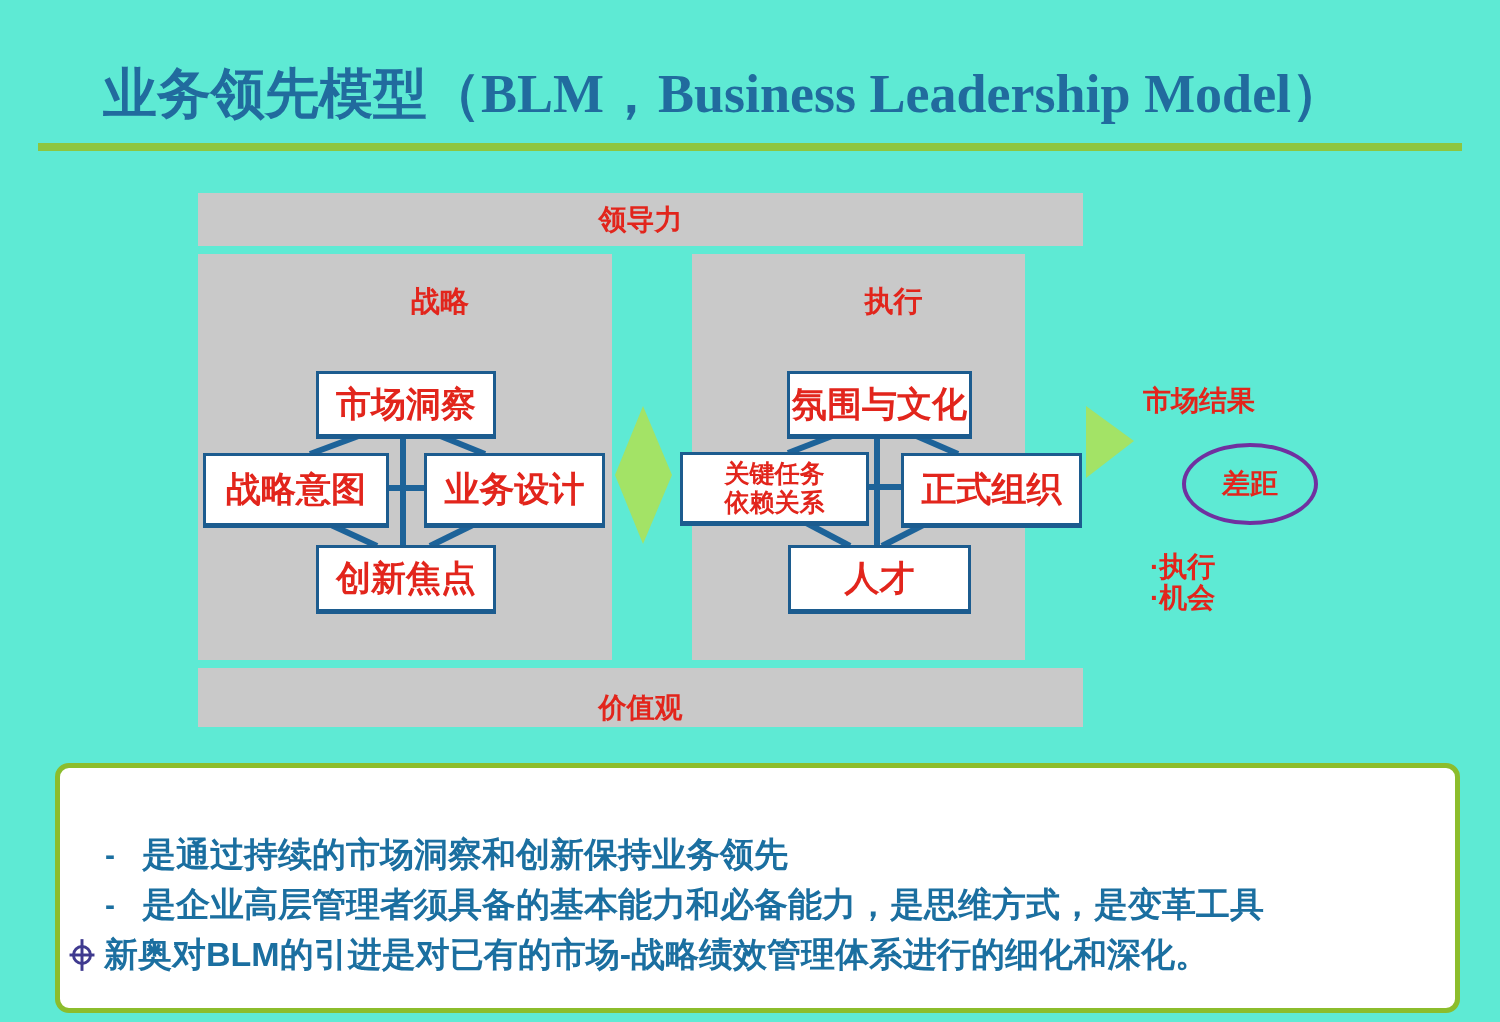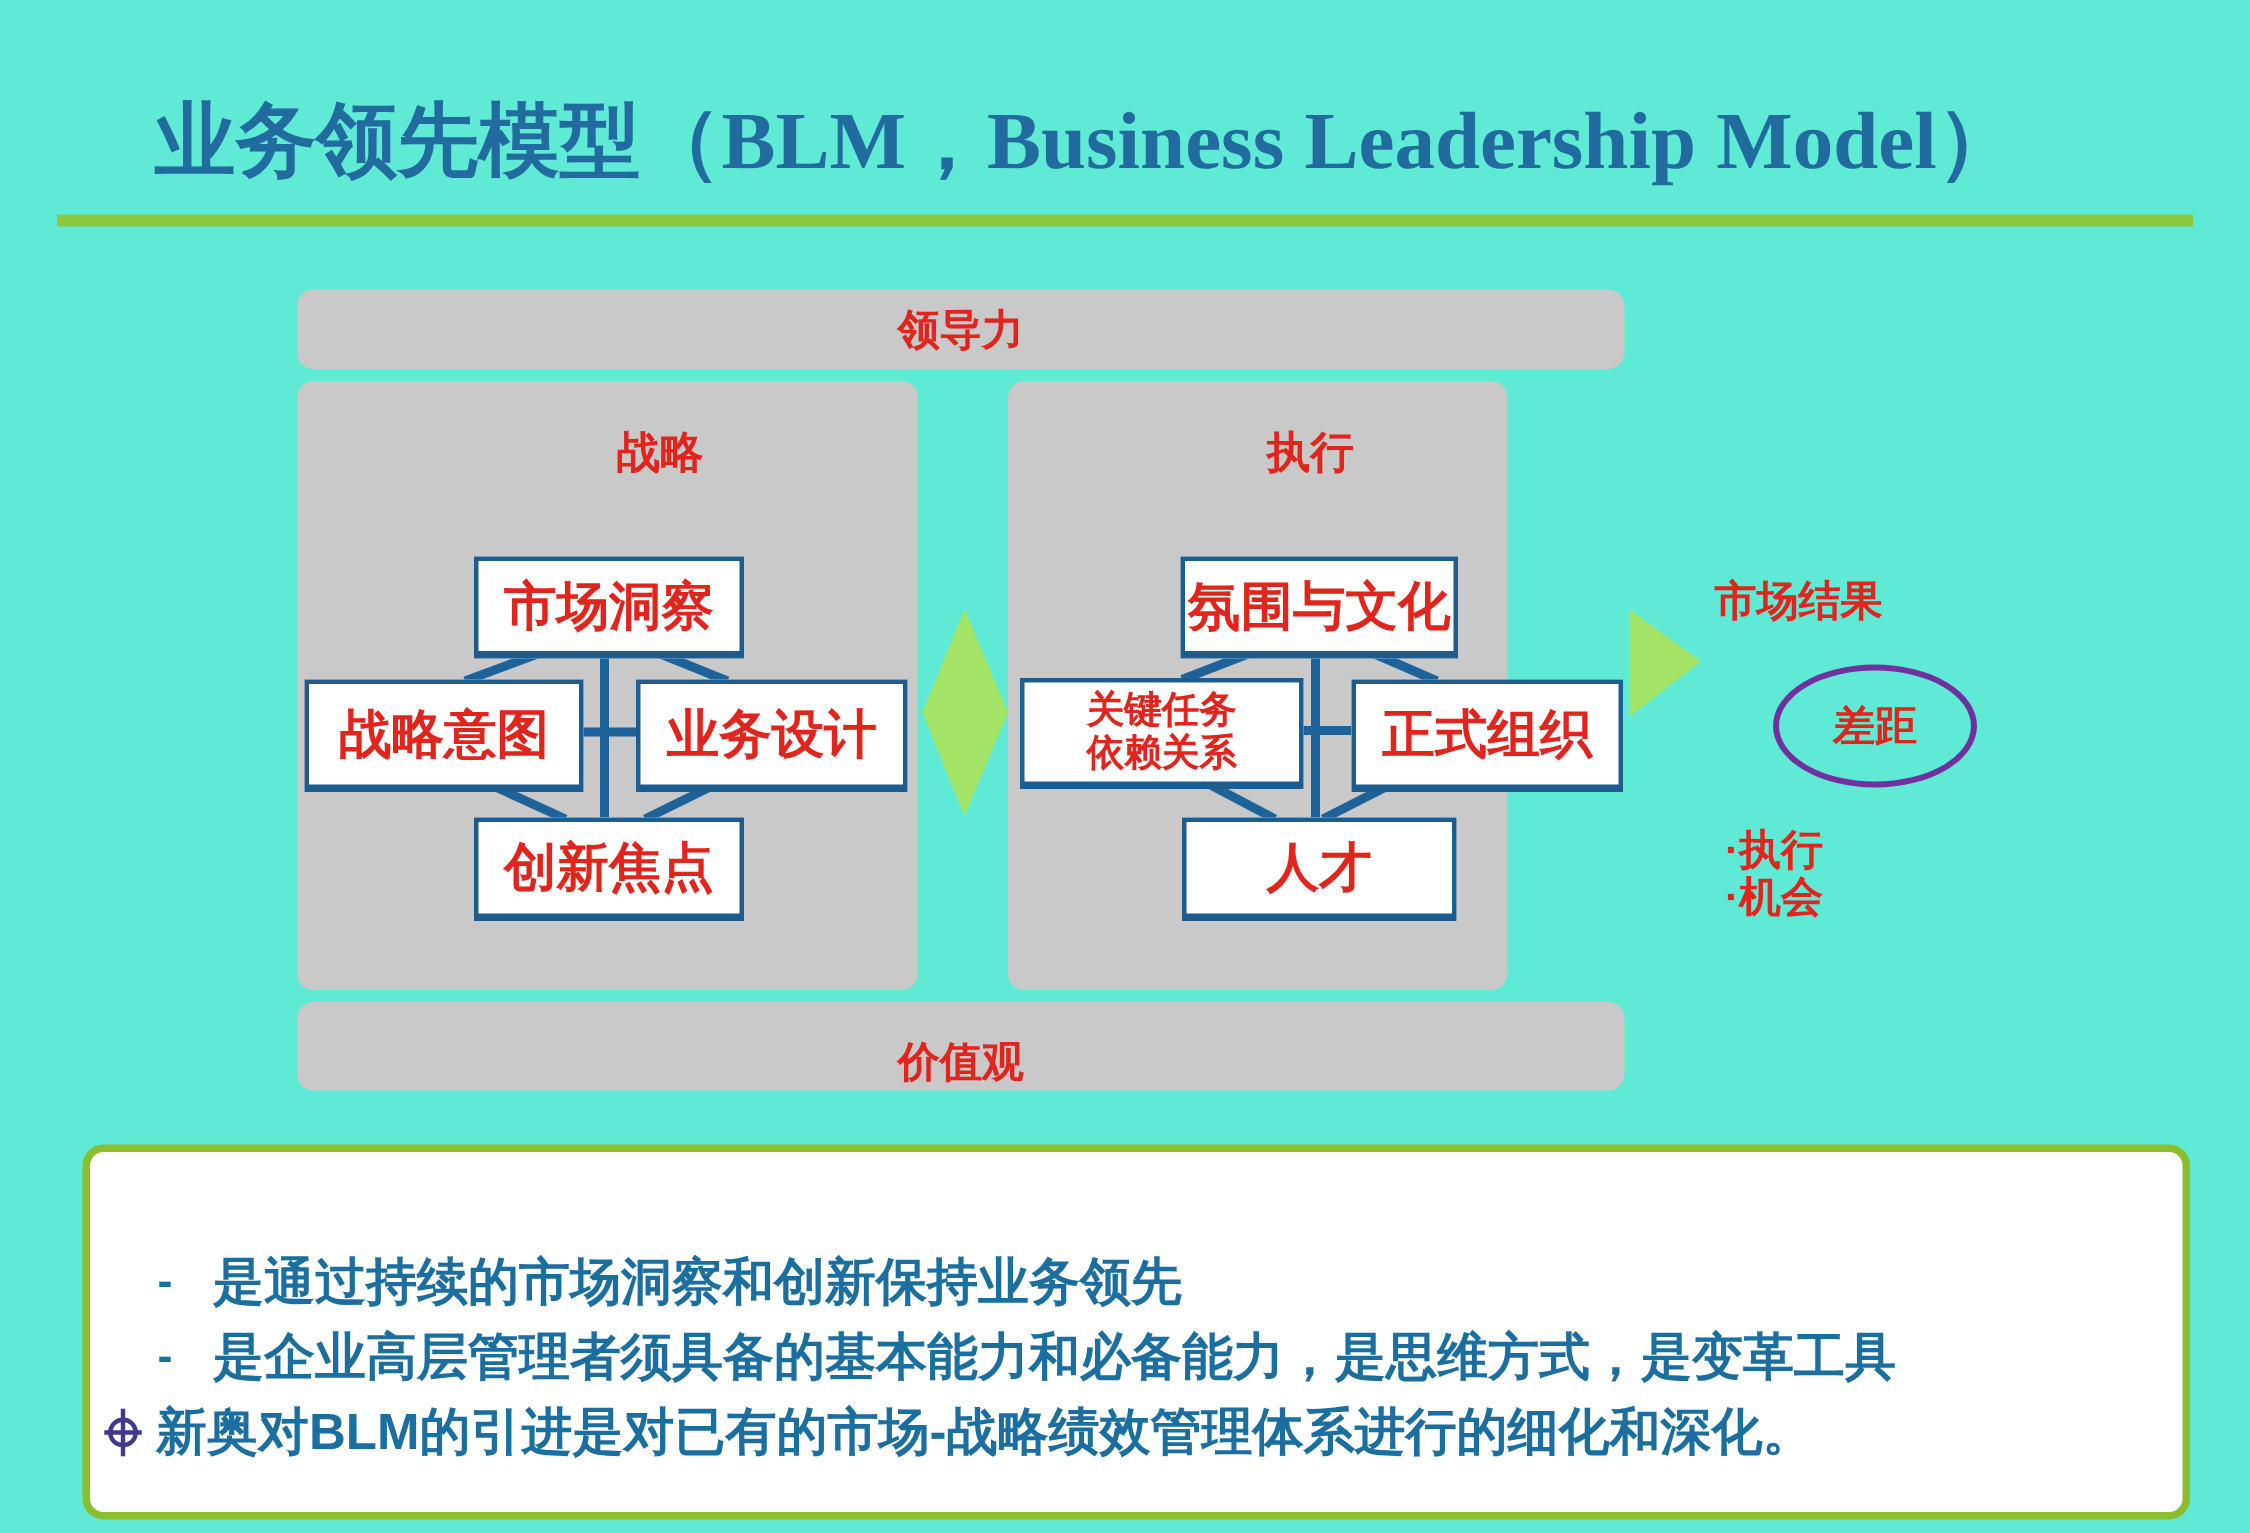--- a/index.html
+++ b/index.html
@@ -6,24 +6,24 @@
   .page{position:relative;width:1500px;height:1022px;background:#5eead4;overflow:hidden;
         font-family:"Liberation Sans",sans-serif;}
 
   
   .slide-title{position:absolute;left:103px;top:58px;margin:0;
     font-family:"Liberation Serif","DejaVu Serif",serif;
     font-size:54px;font-weight:700;color:#216b9e;letter-spacing:0px;white-space:nowrap;}
   .title-underline{position:absolute;left:38px;top:143px;width:1424px;height:8px;background:#8dc63f;}
 
   
-  .gray{position:absolute;background:#c9c9c9;border-radius:11px;}
+  .gray{position:absolute;background:#c9c9c9;}
   .bar-top{left:198px;top:193px;width:885px;height:53px;display:flex;align-items:center;justify-content:center;}
   .panel-left{left:198px;top:254px;width:414px;height:406px;}
-  .panel-right{left:672px;top:254px;width:333px;height:406px;}
+  .panel-right{left:692px;top:254px;width:333px;height:406px;}
   .bar-bottom{left:198px;top:668px;width:885px;height:59px;display:flex;align-items:flex-end;justify-content:center;}
   .red{color:#e2251c;font-weight:700;}
   .bar-label{font-size:28px;}
   .panel-label{position:absolute;top:28px;left:0;width:100%;text-align:center;font-size:29px;margin-left:35px;}
 
   
   .connector-svg{position:absolute;left:0;top:0;width:1500px;height:1022px;pointer-events:none;}
 
   
   .node{position:absolute;background:#ffffff;border:3px solid #1c5c8f;border-bottom-width:5px;

